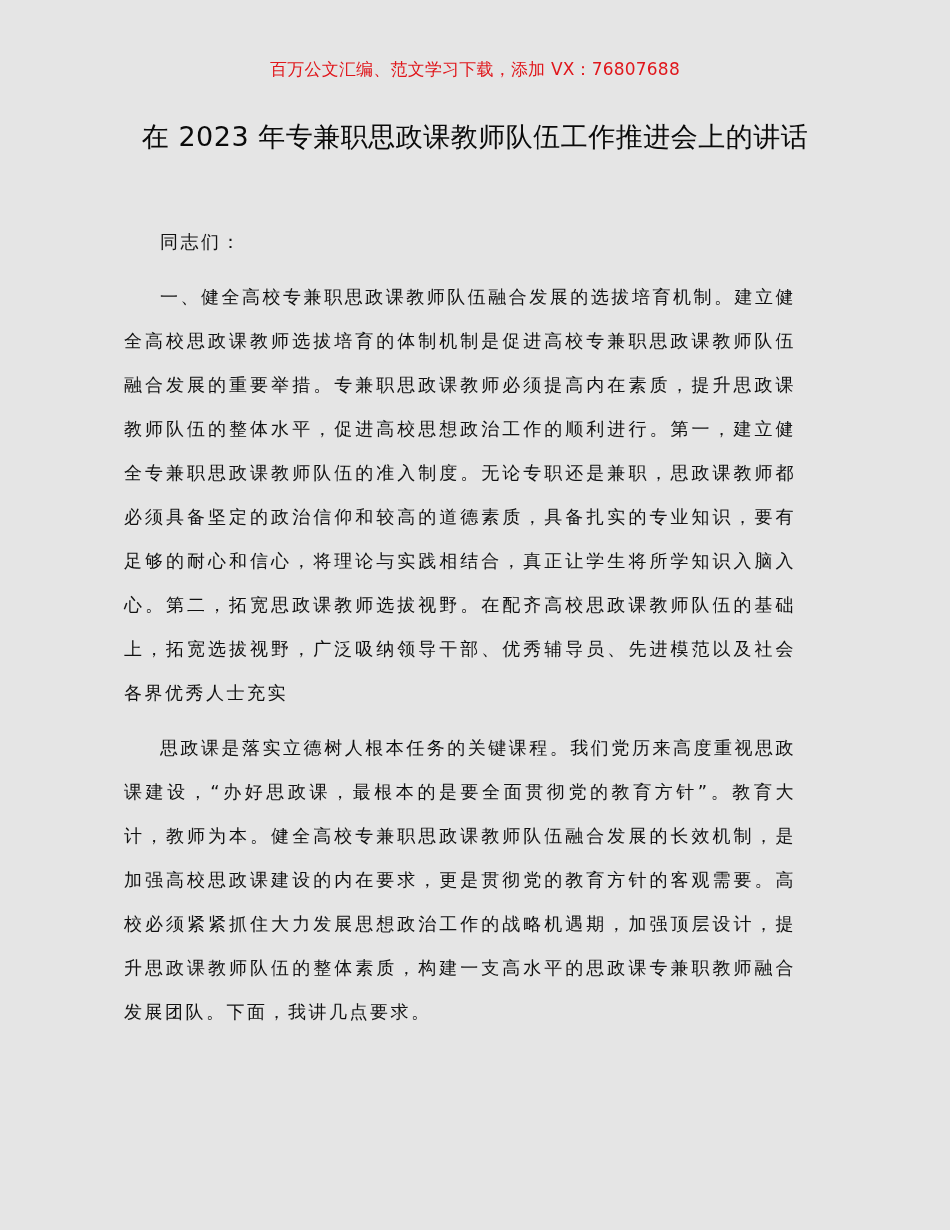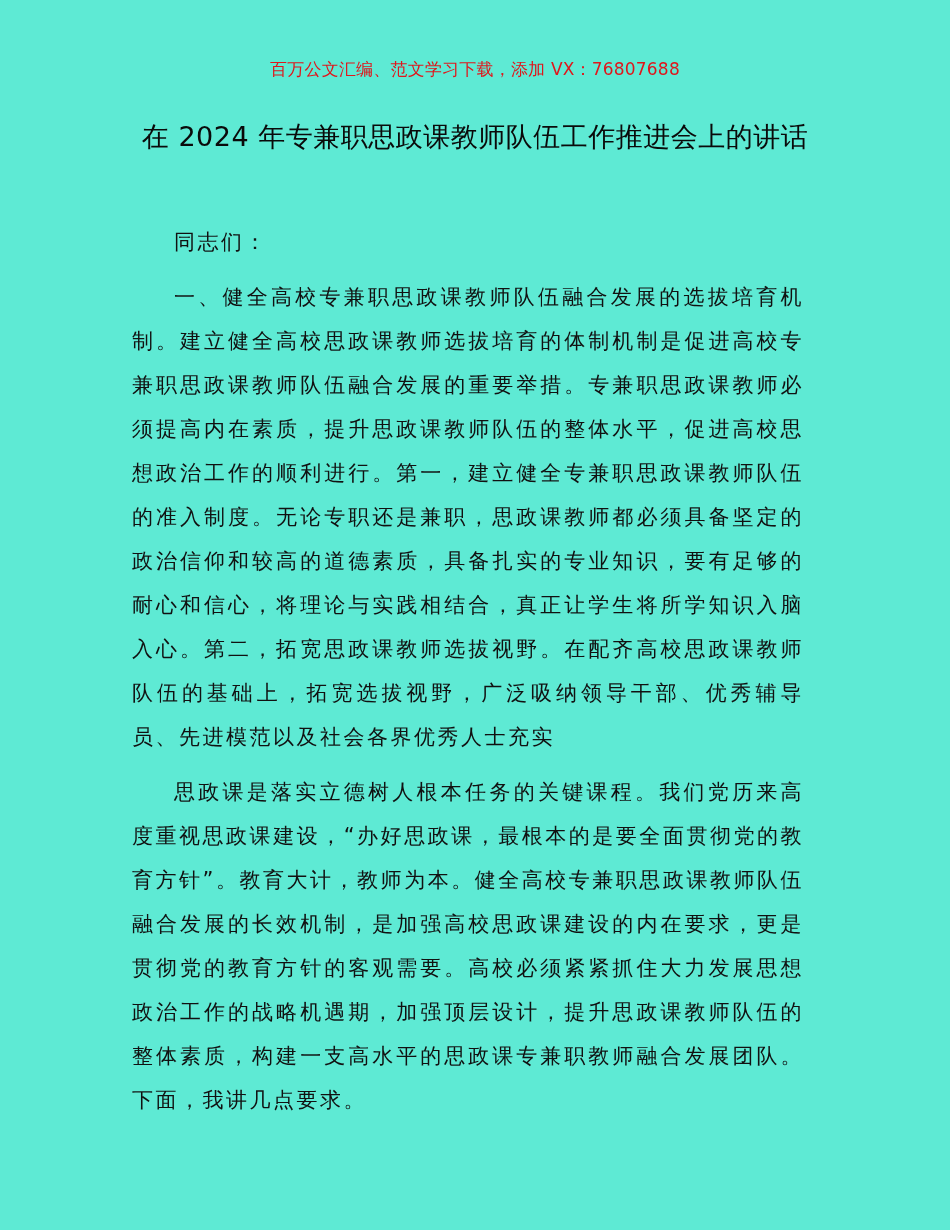--- a/index.html
+++ b/index.html
@@ -12,21 +12,21 @@
       height: 1230px;
       position: relative;
       overflow: hidden;
       font-family: "DejaVu Sans", "Liberation Sans", sans-serif;
       color: #111111;
     }
     .page {
       position: absolute;
       left: 0; top: 0;
       width: 950px; height: 1230px;
-      background: #5eead4;
+      background: #e5e5e5;
     }
     .watermark {
       position: absolute;
       top: 57px;
       left: 0;
       width: 950px;
       text-align: center;
       font-size: 17px;
       line-height: 24px;
       color: #e0161b;
@@ -38,24 +38,24 @@
       left: 120px;
       width: 710px;
       text-align: center;
       font-size: 27px;
       line-height: 44px;
       color: #0a0a0a;
       letter-spacing: 0.5px;
     }
     .body-text {
       position: absolute;
-      left: 132px;
+      left: 124px;
       top: 220px;
       width: 672px;
-      font-size: 21px;
+      font-size: 18px;
       line-height: 44px;
       color: #111111;
       text-align: justify;
       letter-spacing: 2.5px;
     }
     .body-text p {
       margin: 0;
       text-indent: 2em;
     }
     .body-text p.greeting {
@@ -64,20 +64,20 @@
     .body-text p.para {
       margin-bottom: 11px;
     }
   </style>
 </head>
 <body>
 
 <div class="page">
   <div class="watermark">百万公文汇编、范文学习下载，添加 VX：76807688</div>
 
-  <div class="title">在 2024 年专兼职思政课教师队伍工作推进会上的讲话</div>
+  <div class="title">在 2023 年专兼职思政课教师队伍工作推进会上的讲话</div>
 
   <div class="body-text">
     <p class="greeting">同志们：</p>
     <p class="para">一、健全高校专兼职思政课教师队伍融合发展的选拔培育机制。建立健全高校思政课教师选拔培育的体制机制是促进高校专兼职思政课教师队伍融合发展的重要举措。专兼职思政课教师必须提高内在素质，提升思政课教师队伍的整体水平，促进高校思想政治工作的顺利进行。第一，建立健全专兼职思政课教师队伍的准入制度。无论专职还是兼职，思政课教师都必须具备坚定的政治信仰和较高的道德素质，具备扎实的专业知识，要有足够的耐心和信心，将理论与实践相结合，真正让学生将所学知识入脑入心。第二，拓宽思政课教师选拔视野。在配齐高校思政课教师队伍的基础上，拓宽选拔视野，广泛吸纳领导干部、优秀辅导员、先进模范以及社会各界优秀人士充实</p>
     <p class="para">思政课是落实立德树人根本任务的关键课程。我们党历来高度重视思政课建设，“办好思政课，最根本的是要全面贯彻党的教育方针”。教育大计，教师为本。健全高校专兼职思政课教师队伍融合发展的长效机制，是加强高校思政课建设的内在要求，更是贯彻党的教育方针的客观需要。高校必须紧紧抓住大力发展思想政治工作的战略机遇期，加强顶层设计，提升思政课教师队伍的整体素质，构建一支高水平的思政课专兼职教师融合发展团队。下面，我讲几点要求。</p>
   </div>
 </div>
 
 </body></html>

